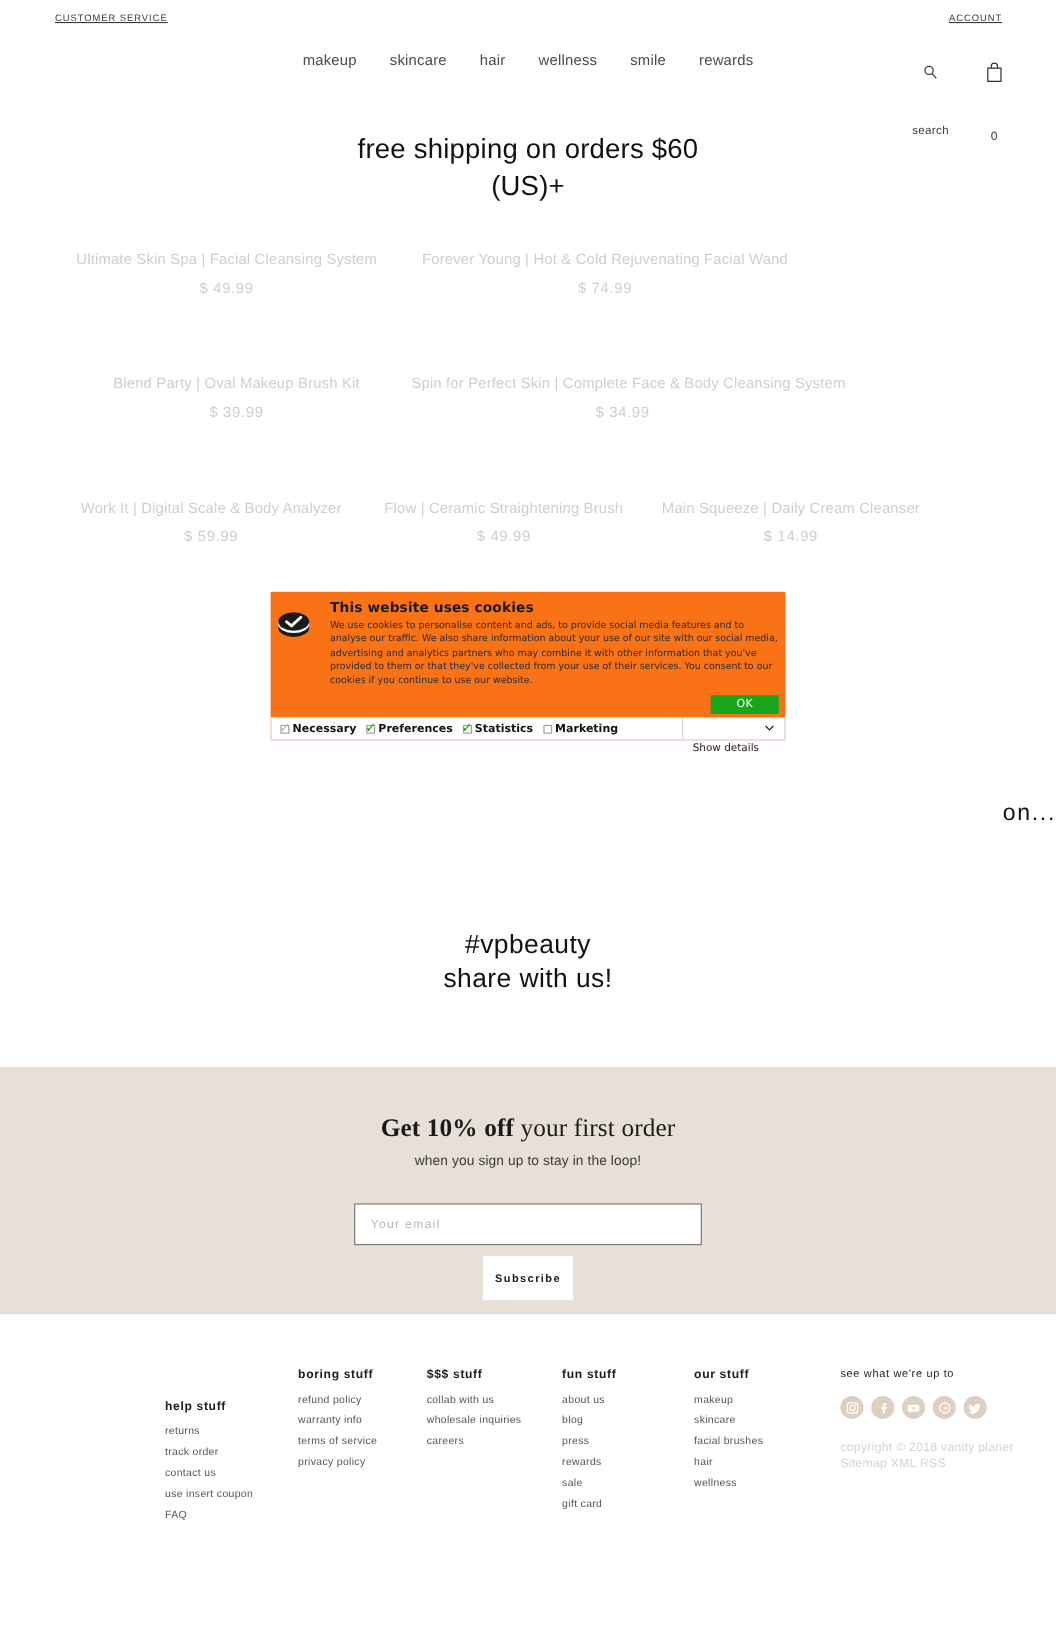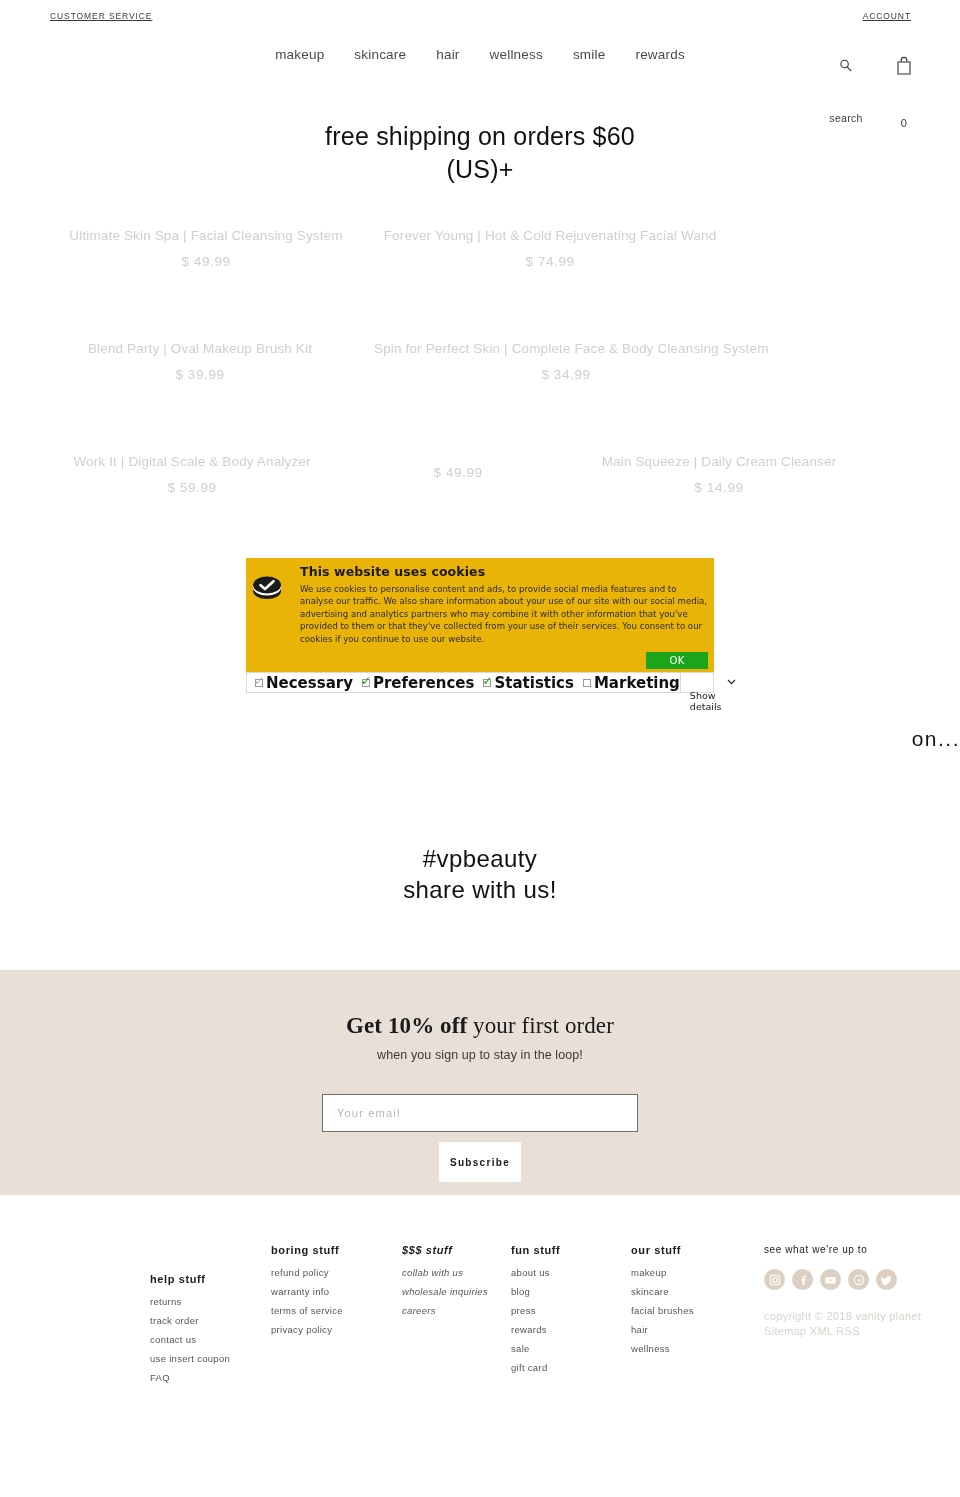--- a/index.html
+++ b/index.html
@@ -74,22 +74,22 @@
   .product-title {
     font-size: 13.5px; color: #cfcfcf; letter-spacing: 0.15px;
     white-space: nowrap;
   }
   .product-price {
     font-size: 13.5px; color: #cfcfcf; letter-spacing: 0.6px; margin-top: 11px;
   }
 
   
   .cookie-banner {
-    position: absolute; top: 558px; left: 246px;
-    width: 468px; background: #eab308;
+    position: absolute; top: 538px; left: 246px;
+    width: 468px; background: #f97316;
     font-family: "DejaVu Sans", sans-serif;
   }
   .cookie-top { display: flex; padding: 6px 4px 0 4px; }
   .cookie-icon-wrap { width: 40px; flex: 0 0 40px; padding-top: 8px; }
   .cookie-body { flex: 1; padding-left: 10px; }
   .cookie-title {
     font-size: 12.5px; font-weight: bold; color: #1a1a1a; margin-bottom: 4px;
     letter-spacing: 0.1px;
   }
   .cookie-text {
@@ -106,21 +106,21 @@
   }
   .cookie-bottom {
     display: flex; align-items: stretch; border: 1px solid #d9d9d9;
     background: #ffffff; margin-top: 3px; height: 21px;
   }
   .cookie-cats {
     flex: 1; display: flex; align-items: center; gap: 9px; padding-left: 8px;
   }
   .cat { display: flex; align-items: center; gap: 3px; }
   .cat-label {
-    font-size: 15px; font-weight: bold; color: #111; letter-spacing: 0px;
+    font-size: 10px; font-weight: bold; color: #111; letter-spacing: 0px;
   }
   .cb {
     width: 8px; height: 8px; border: 1px solid #9a9a9a; background: #fff;
     display: inline-block; position: relative;
   }
   .cb.checked-green::after {
     content: "\2713"; position: absolute; left: -2px; top: -6px;
     color: #14a014; font-size: 12px; font-weight: bold;
   }
   .cb.checked-gray::after {
@@ -258,36 +258,37 @@
         <div class="product-title">Ultimate Skin Spa | Facial Cleansing System</div>
         <div class="product-price">$ 49.99</div>
       </div>
       <div class="product" style="left:358px; top:22px; width:384px;">
         <div class="product-title">Forever Young | Hot &amp; Cold Rejuvenating Facial Wand</div>
         <div class="product-price">$ 74.99</div>
       </div>
     </div>
 
     <div class="product-row row-2">
-      <div class="product" style="left:8px; top:22px; width:384px;">
+      <div class="product" style="left:23px; top:22px; width:384px;">
         <div class="product-title">Blend Party | Oval Makeup Brush Kit</div>
         <div class="product-price">$ 39.99</div>
       </div>
       <div class="product" style="left:374px; top:22px; width:384px;">
         <div class="product-title">Spin for Perfect Skin | Complete Face &amp; Body Cleansing System</div>
         <div class="product-price">$ 34.99</div>
       </div>
     </div>
 
     <div class="product-row row-3">
       <div class="product" style="left:0px; top:22px; width:384px;">
         <div class="product-title">Work It | Digital Scale &amp; Body Analyzer</div>
         <div class="product-price">$ 59.99</div>
       </div>
       <div class="product" style="left:266px; top:22px; width:384px;">
+        <div class="product-title">Flow | Ceramic Straightening Brush</div>
         <div class="product-price">$ 49.99</div>
       </div>
       <div class="product" style="left:527px; top:22px; width:384px;">
         <div class="product-title">Main Squeeze | Daily Cream Cleanser</div>
         <div class="product-price">$ 14.99</div>
       </div>
     </div>
 
   </div>
 
@@ -369,21 +370,21 @@
       </div>
 
       <div class="fcol" style="left:271px;">
         <div class="fcol-head">boring stuff</div>
         <a class="fcol-link" href="#">refund policy</a>
         <a class="fcol-link" href="#">warranty info</a>
         <a class="fcol-link" href="#">terms of service</a>
         <a class="fcol-link" href="#">privacy policy</a>
       </div>
 
-      <div class="fcol" style="left:402px;font-style:italic;">
+      <div class="fcol" style="left:388px;">
         <div class="fcol-head">$$$ stuff</div>
         <a class="fcol-link" href="#">collab with us</a>
         <a class="fcol-link" href="#">wholesale inquiries</a>
         <a class="fcol-link" href="#">careers</a>
       </div>
 
       <div class="fcol" style="left:511px;">
         <div class="fcol-head">fun stuff</div>
         <a class="fcol-link" href="#">about us</a>
         <a class="fcol-link" href="#">blog</a>

